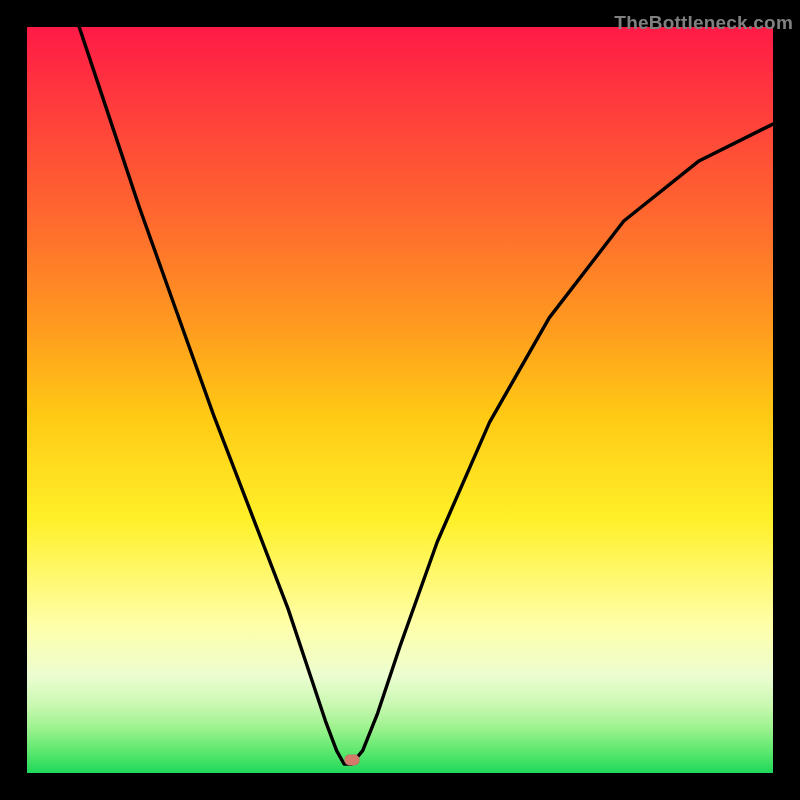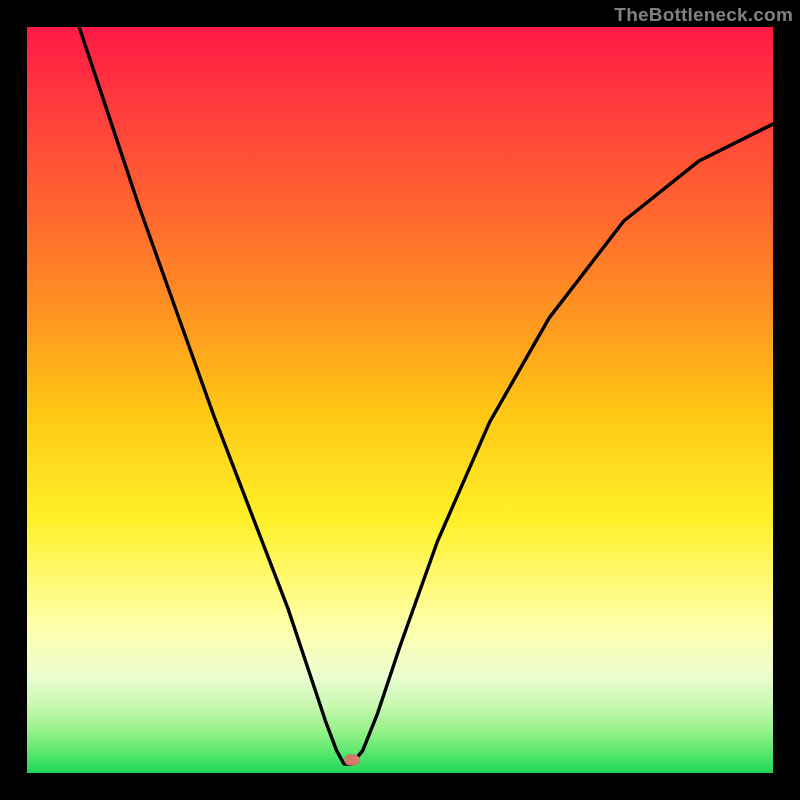--- a/index.html
+++ b/index.html
@@ -62,21 +62,21 @@
     width: 15px;
     height: 11px;
     border-radius: 5px;
     background: #d47a6a;
     box-shadow: 0 0 0 0.5px rgba(0,0,0,0.15) inset;
     transform: translate(-50%, -50%);
   }
   .watermark {
     position: absolute;
     right: 7px;
-    top: 4px;
+    top: 12px;
     color: #808080;
     font-size: 19px;
     font-weight: 600;
     letter-spacing: 0.2px;
     font-family: Arial, Helvetica, sans-serif;
   }
 </style>
 </head>
 <body>
 

